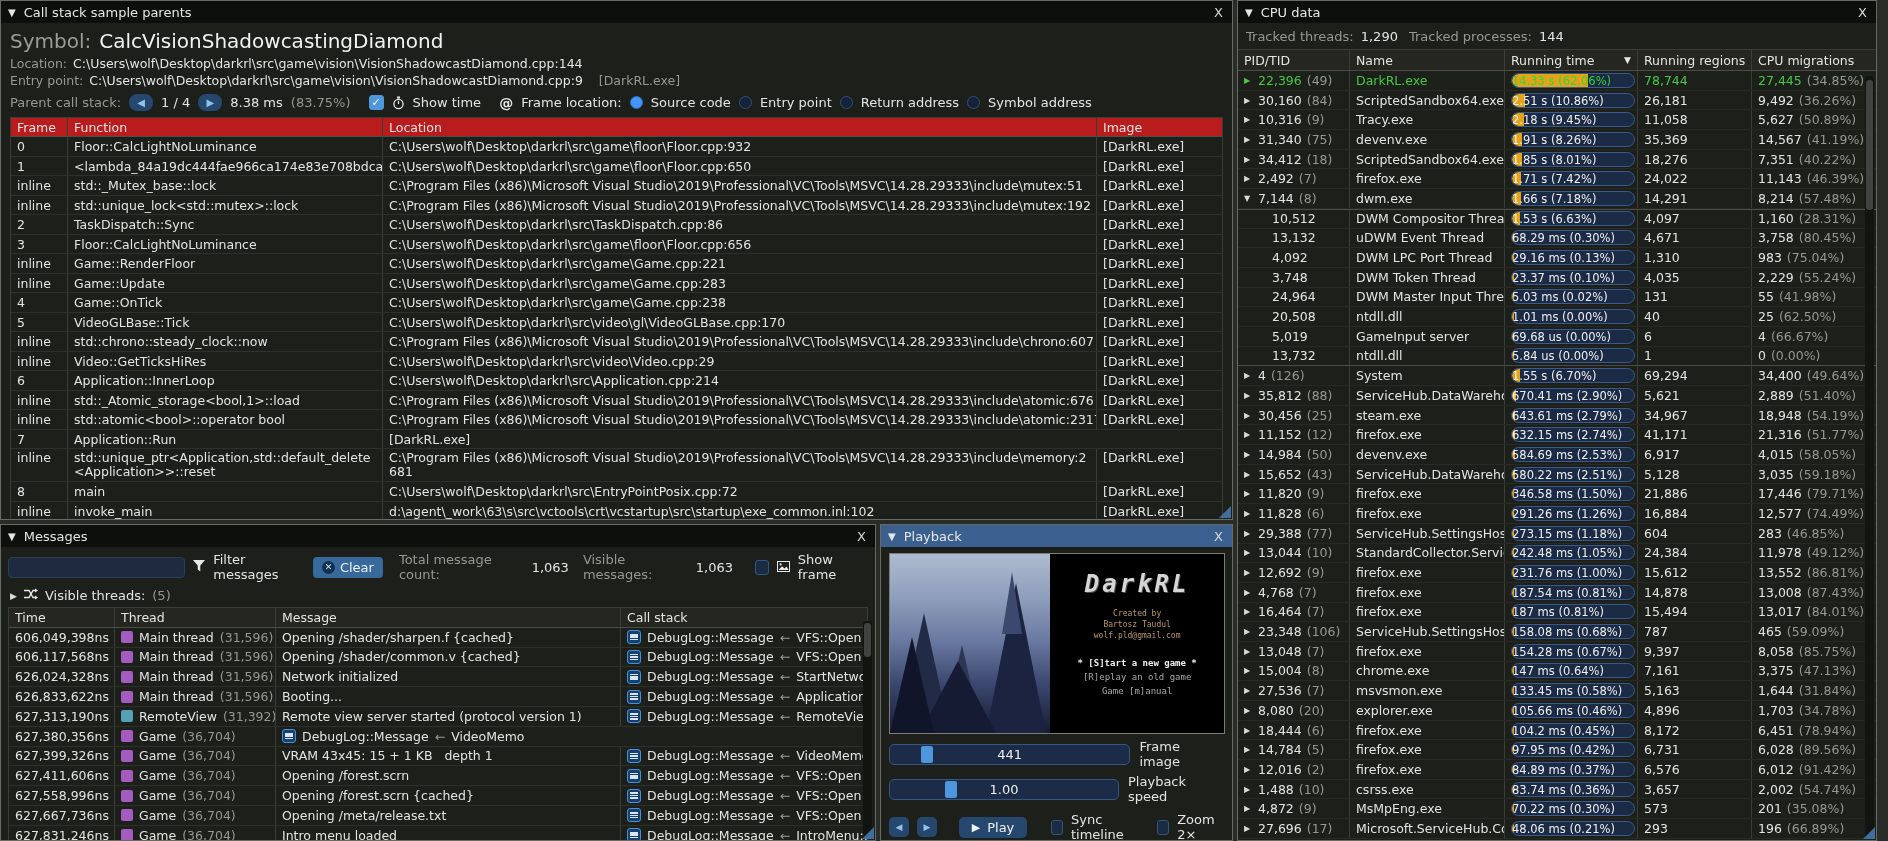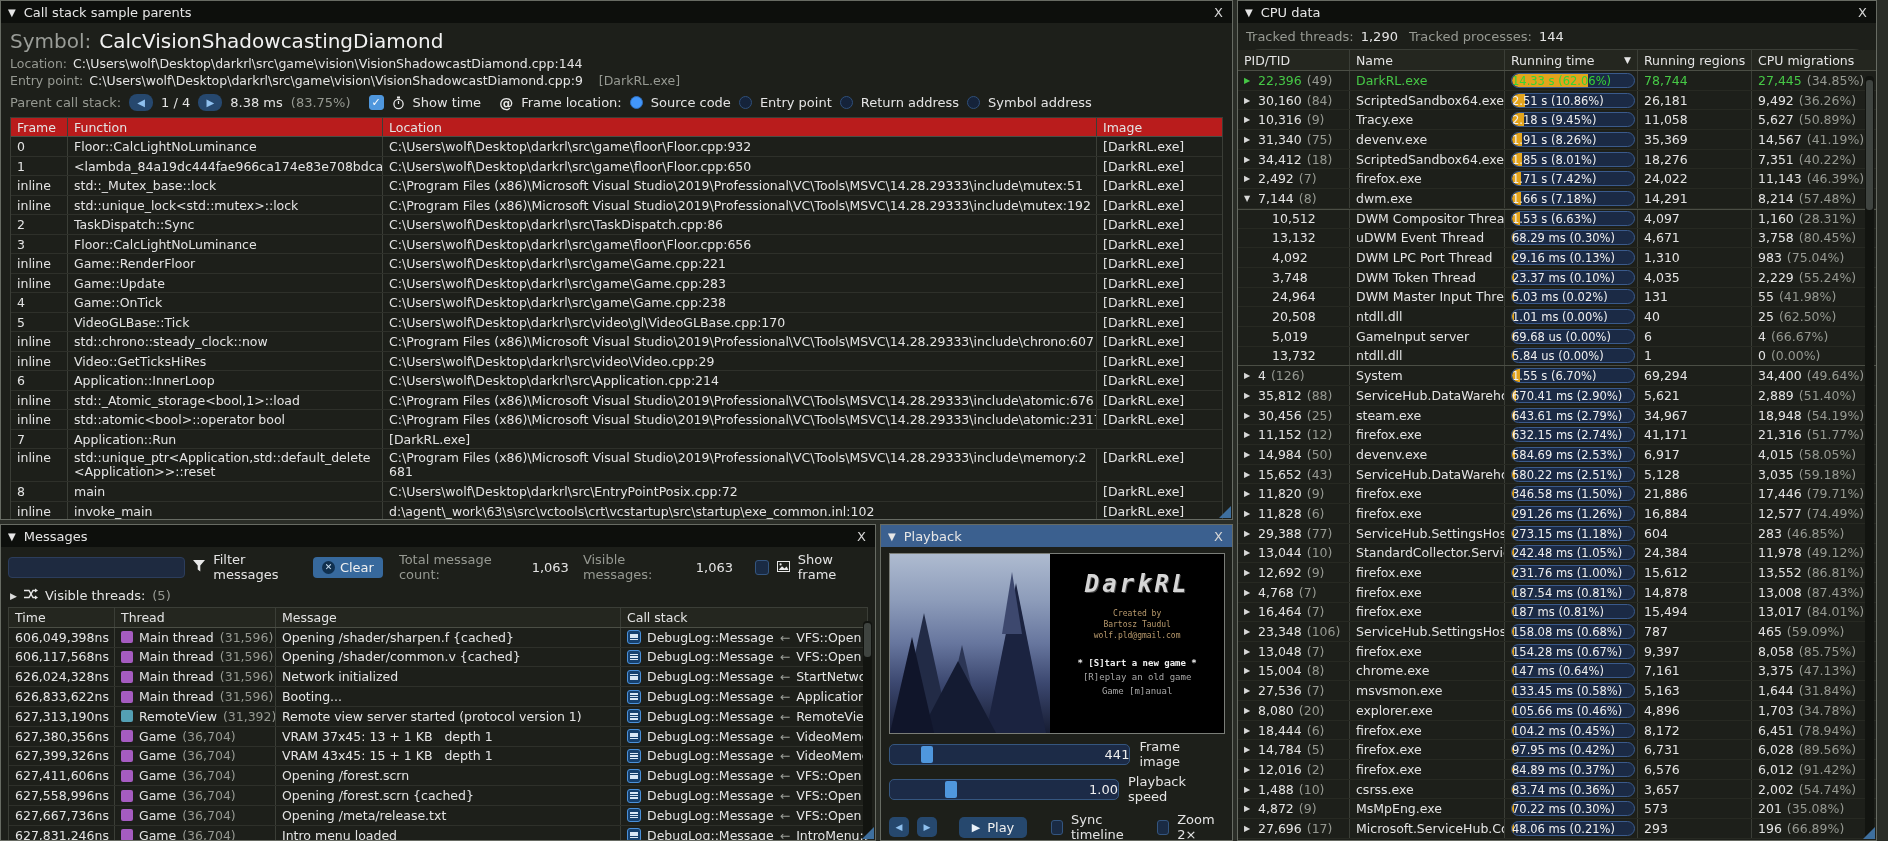--- a/index.html
+++ b/index.html
@@ -63,30 +63,30 @@
   .forest { width:48%; height:100%; position:relative; background:linear-gradient(180deg,#aebbd0 0%,#8d9cba 26%,#67769e 50%,#3c4870 72%,#161c32 100%); }
   .tree { position:absolute; width:0; height:0; }
   .gright { width:52%; height:100%; background:#000; display:flex; flex-direction:column; align-items:center; font-family:"DejaVu Sans Mono","Liberation Mono",monospace; }
   .glogo { margin-top:16px; font-size:24px; font-weight:bold; font-style:italic; letter-spacing:3px; color:#d6d6d6; text-shadow:1px 1px 0 #4a4a4a; }
   .gcredit { margin-top:10px; font-size:8px; line-height:11px; color:#b99a6d; text-align:center; }
   .gmenu { margin-top:15px; font-size:9px; line-height:14px; text-align:center; color:#a8a8a8; }
   .gmenu .hot { color:#f0f0f0; font-weight:bold; }
   .pb-sliderrow { display:flex; align-items:center; gap:9px; margin:5px 8px 0 8px; font-size:13px; color:#e4e4e4; }
   .slider { position:relative; width:243px; height:21px; background:#1c2b47; border:1px solid #35567f; border-radius:5px; }
   .slider .handle { position:absolute; top:1px; width:12px; height:17px; background:#4f97dd; border-radius:2px; }
-  .slider .sval { position:absolute; left:0; right:0; top:2px; text-align:right; font-size:13px; color:#eee; }
+  .slider .sval { position:absolute; left:0; right:0; top:2px; text-align:center; font-size:13px; color:#eee; }
   .pb-btnrow { display:flex; align-items:center; gap:8px; margin:8px 8px 0 8px; font-size:13px; color:#e4e4e4; }
   .sqbtn { width:26px; height:20px; background:#26486e; border-radius:5px; color:#8fc0ee; font-size:9px; display:flex; align-items:center; justify-content:center; cursor:pointer; }
   .playbtn { width:88px; height:21px; background:#26486e; border-radius:5px; color:#f0f0f0; font-size:13px; display:flex; align-items:center; justify-content:center; gap:7px; cursor:pointer; }
   .playbtn .pt { font-size:11px; color:#eaf2fa; }
 
   
   #p-cpu { left:1237px; top:0; width:640px; height:841px; }
   .cpu-tracked { display:flex; align-items:center; gap:7px; padding:6px 8px 5px 8px; font-size:13px; }
-  .cpu-table { border-top:1px solid #3b3e37;border-radius:23px; }
+  .cpu-table { border-top:1px solid #3b3e37; }
   .cpu-row { display:grid; grid-template-columns:112px 155px 133px 114px 1fr; height:19.7px; border-bottom:1px solid #272922; }
   .cpu-row.hdr { background:#24261f; height:21px; border-bottom:1px solid #4b4e45; }
   .cpu-row .cell { display:flex; align-items:center; gap:5px; padding:1px 6px; font-size:12.5px; }
   .cpu-row.septop { border-top:1px solid #4b4e45; }
   .cpu-row.sepbot { border-bottom:1px solid #4b4e45; }
   .exp { font-size:8px; color:#d8d8d8; width:9px; flex:none; }
   .cpu-row.grn .exp, .cpu-row.grn .cell { color:#46c846; }
   .cpu-row.grn .dim { color:#969992; }
   .cpu-row.child .c-pid { padding-left:34px; }
   .pill { position:relative; width:124px; height:15px; background:#1b2a45; border:1px solid #3a5a8c; border-radius:8px; overflow:hidden; flex:none; }
@@ -419,21 +419,20 @@
               <span>RemoteVie</span>
             </div>
           </div>
           <div class="msg-row">
             <div class="cell">627,380,356ns</div>
             <div class="cell">
               <span class="sq" style="background: rgb(165, 92, 192);"></span>
               <span>Game</span>
               <span class="dim">(36,704)</span>
             </div>
-            <div class="cell pre">VRAM 37x45: 13 + 1 KB   depth 1</div>
             <div class="cell">
               <span class="lsticon">
                 <i></i>
                 <i></i>
                 <i></i>
               </span>
               <span>DebugLog::Message</span>
               <span class="larrow">←</span>
               <span>VideoMemo</span>
             </div>

